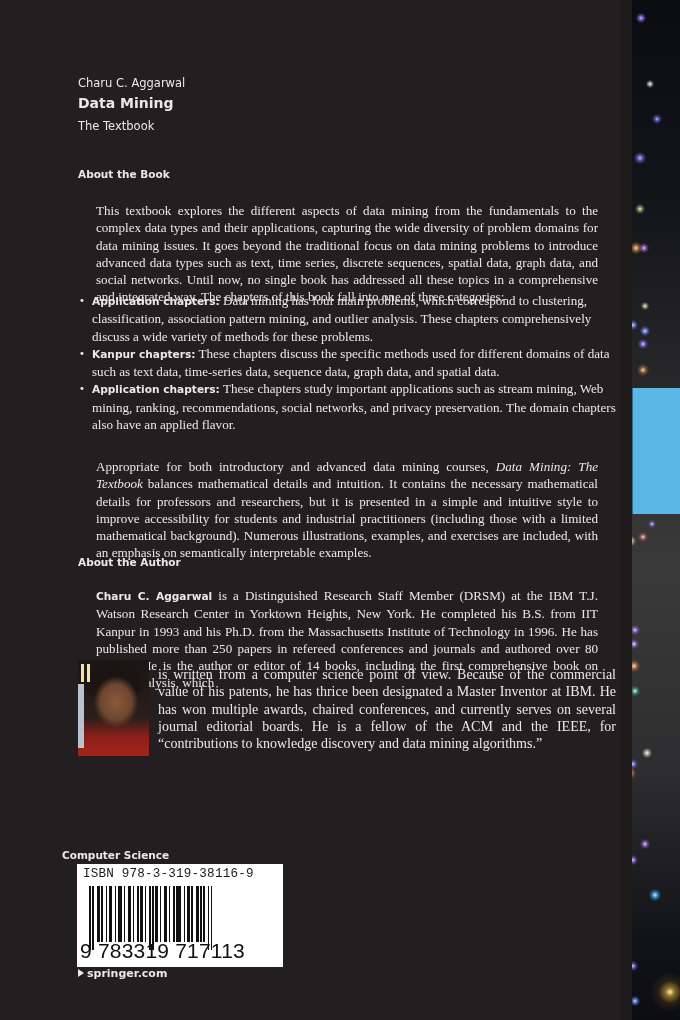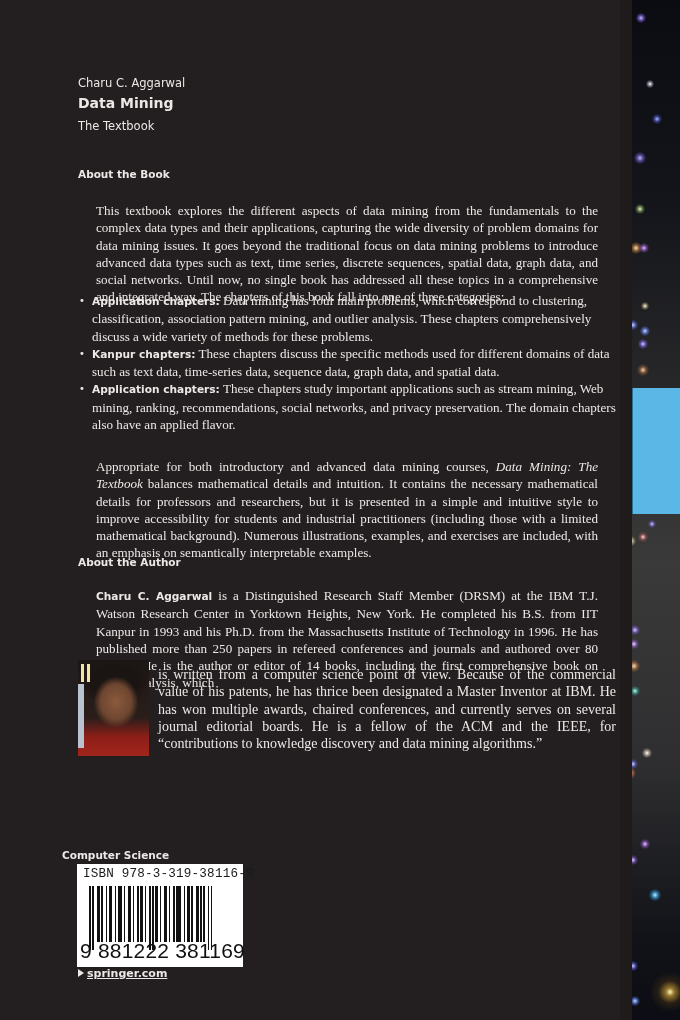--- a/index.html
+++ b/index.html
@@ -30,27 +30,27 @@
   .para3 { top:569px; }
   .photo { position:absolute; left:78px; top:660px; width:71px; height:96px; background:
       radial-gradient(ellipse 28px 32px at 38px 42px, #8a5a3c 0%, #6e4630 55%, rgba(0,0,0,0) 80%),
       radial-gradient(ellipse 34px 22px at 36px 22px, #1a1412 0%, #1a1412 70%, rgba(0,0,0,0) 100%),
       linear-gradient(180deg, #1b1614 0%, #2a1e1a 60%, #8c1f18 80%, #a2251c 100%); }
   .photo .lamp1 { position:absolute; left:3px; top:4px; width:3px; height:18px; background:#f1e2a8; }
   .photo .lamp2 { position:absolute; left:9px; top:4px; width:3px; height:18px; background:#f1e2a8; }
   .photo .wall { position:absolute; left:0; top:24px; width:6px; height:64px; background:#b9c3cf; }
   .para3b { position:absolute; left:158px; top:666px; width:458px; font-size:14px; line-height:17.3px; text-align:justify; }
   .category { position:absolute; left:62px; top:849px; font-size:10.5px; font-weight:bold; }
-  .barcode-box { position:absolute; left:77px; top:864px; width:166px; height:103px; background:#ffffff; }
+  .barcode-box { position:absolute; left:77px; top:864px; width:166px; height:103px; background:#ffffff;padding-left:40px; }
   .isbn { position:absolute; left:6px; top:3px; font-family:"Liberation Mono", "DejaVu Sans Mono", monospace; font-size:12.6px; color:#1a1a1a; letter-spacing:0.2px; white-space:nowrap; }
   .bars { position:absolute; left:12px; top:22px; width:145px; height:56px; display:flex; align-items:flex-start; }
   .bars span { display:block; height:56px; background:#111; }
   .bars span.long { height:64px; }
   .digits { position:absolute; left:3px; top:75px; font-family:"Liberation Sans", "DejaVu Sans", sans-serif; font-size:21px; color:#111; white-space:nowrap; letter-spacing:0.2px; }
-  .springer { position:absolute; left:78px; top:967px; font-size:11px; font-weight:bold;text-decoration:underline; }
+  .springer { position:absolute; left:78px; top:967px; font-size:11px; font-weight:bold; }
   .arrow { display:inline-block; width:0; height:0; border-top:4px solid transparent; border-bottom:4px solid transparent; border-left:6px solid #ece8e6; margin-right:3px; vertical-align:0px; }
 </style>
 </head>
 <body>
 
 <div class="cover"></div>
 <div class="spine-edge"></div>
 
 <div class="sky">
   <div class="star" style="left:4px;top:13px;width:10px;height:10px;background:radial-gradient(circle,#c7b6ff 0%,rgba(120,90,220,0.6) 40%,rgba(0,0,0,0) 75%);"></div>
@@ -146,16 +146,16 @@
       <span style="width:4.5px;margin-right:3px"></span>
       <span style="width:1.5px;margin-right:1.5px"></span>
       <span style="width:3px;margin-right:1.5px"></span>
     <span style="width:1.5px;margin-right:3px"></span>
       <span style="width:3px;margin-right:1.5px"></span>
       <span style="width:1.5px;margin-right:1.5px"></span>
       <span style="width:1.5px;margin-right:3px"></span>
     <span class="long" style="width:1.5px;margin-right:1.5px"></span>
       <span class="long" style="width:1.5px;margin-right:0"></span>
   </div>
-  <div class="digits">9 881222 381169</div>
+  <div class="digits">9 783319 717113</div>
 </div>
 
 <div class="springer sans txt"><span class="arrow"></span><span>springer.com</span></div>
 
 </body></html>

